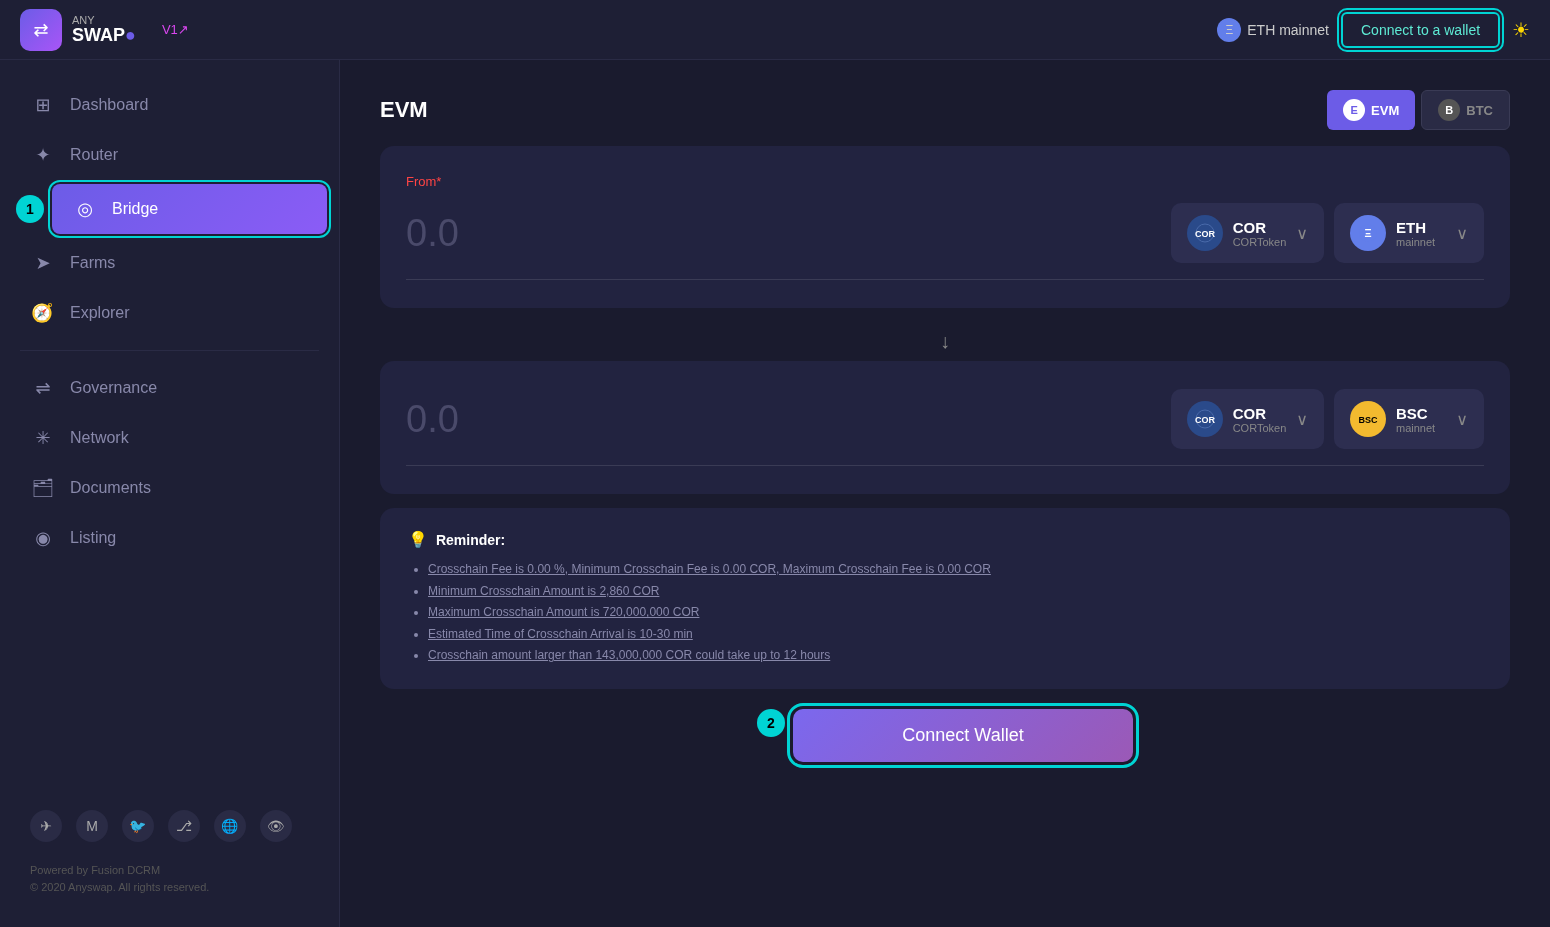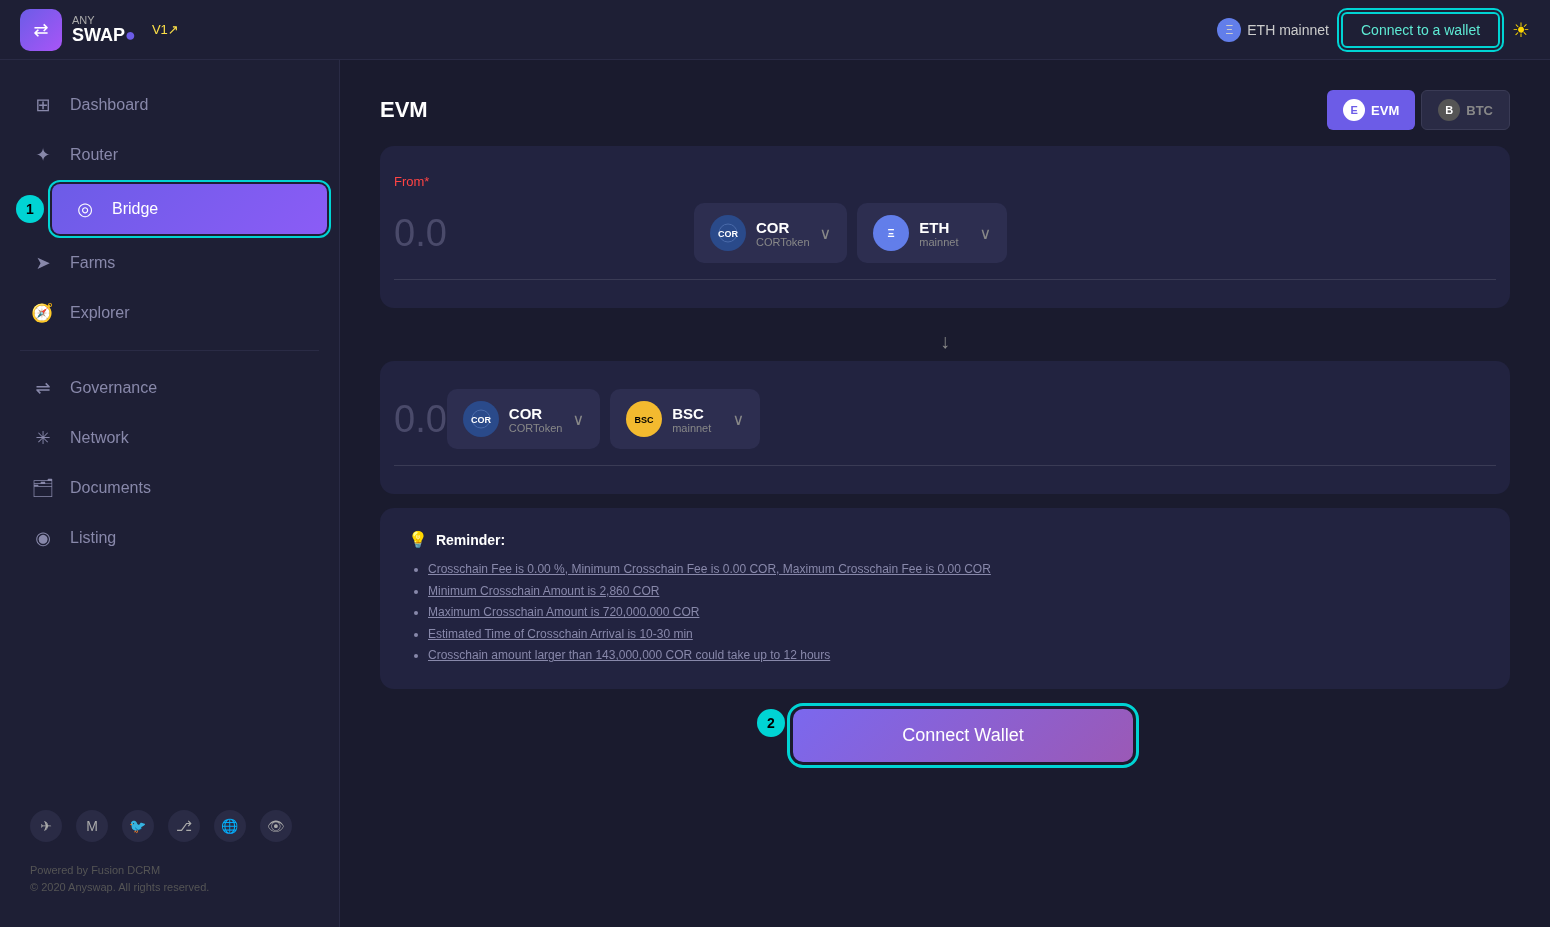--- a/index.html
+++ b/index.html
@@ -43,22 +43,22 @@
     .logo-text {
       display: flex;
       flex-direction: column;
       line-height: 1;
     }
     .logo-any { font-size: 11px; color: #aaa; font-weight: 400; }
     .logo-swap { font-size: 18px; font-weight: 700; color: #fff; }
     .logo-dot { color: #6c5ce7; }
     .logo-version {
       font-size: 13px;
-      color: #fde047;
-      margin-left: 6px;
+      color: #d946ef;
+      margin-left: 16px;
     }
     .header-right {
       display: flex;
       align-items: center;
       gap: 12px;
     }
     .eth-mainnet {
       display: flex;
       align-items: center;
       gap: 6px;
@@ -225,32 +225,33 @@
       font-size: 11px;
       font-weight: 700;
     }
     .evm-circle { background: #fff; color: #6c5ce7; }
     .btc-circle { background: #555; color: #fff; }
 
     
     .card {
       background: #222340;
       border-radius: 14px;
-      padding: 28px 14px;
+      padding: 28px 26px;
       margin-bottom: 14px;
     }
     .from-label {
       font-size: 13px;
       color: #888;
       margin-bottom: 14px;
     }
     .from-label span { color: #ff4444; }
     .from-row {
       display: flex;
       align-items: center;
+      justify-content: space-between;
     }
     .amount-value {
       font-size: 38px;
       color: #4a4a6a;
       font-weight: 300;
     }
     .token-selectors {
       display: flex;
       gap: 10px;
     }

